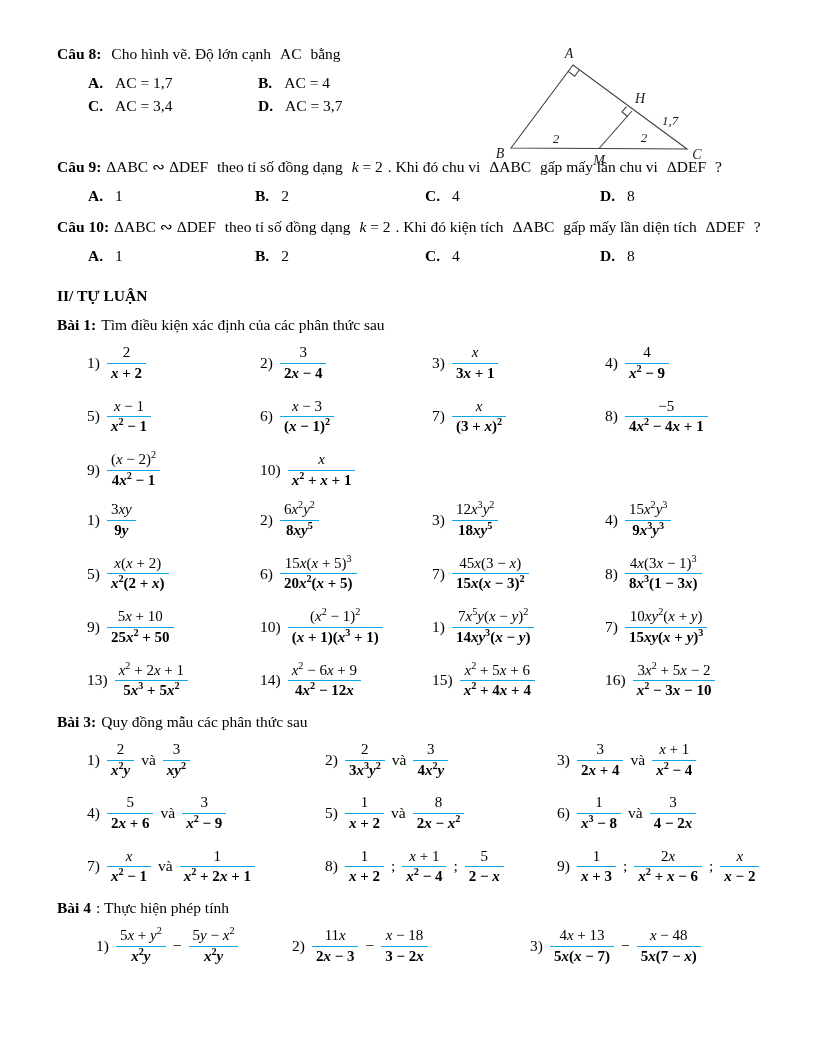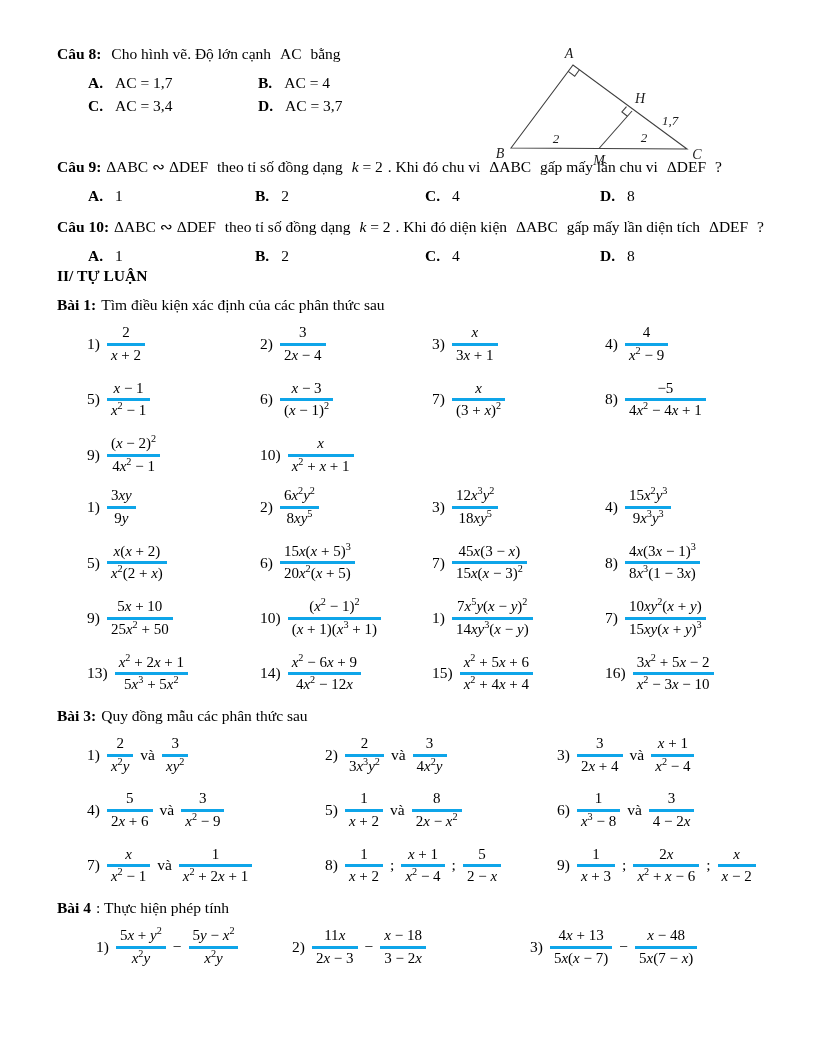--- a/index.html
+++ b/index.html
@@ -12,35 +12,35 @@
 
   .q-line{margin-bottom:8px;white-space:nowrap;}
   .q-label{margin-right:5px;}
   .opt-grid{display:grid;row-gap:0;margin:2px 0 0 0;}
   .q8og{grid-template-columns:170px 1fr;width:380px;padding-left:31px;row-gap:2px;}
   .q4og{grid-template-columns:167px 170px 175px 1fr;padding-left:31px;}
   .opt{white-space:nowrap;}
   .opt-l{font-weight:bold;margin-right:12px;}
   .q9block{margin-top:40px;}
   .qblock{margin-top:10px;}
-  .sec-title{font-weight:bold;margin-top:0;}
+  .sec-title{font-weight:bold;margin-top:20px;}
 
   .ex{margin-top:8px;}
   .ex-head{margin-bottom:8px;}
   .ex-desc{margin-left:5px;}
   .ex-grid{display:grid;row-gap:15px;align-items:center;margin-bottom:12px;}
   .cols4{grid-template-columns:173px 172px 173px 1fr;padding-left:30px;}
   .cols3a{grid-template-columns:238px 232px 1fr;padding-left:30px;}
   .cols3b{grid-template-columns:196px 238px 1fr;padding-left:39px;}
   .itm{display:flex;align-items:center;white-space:nowrap;}
   .no{margin-right:5px;}
   .frac{display:inline-flex;flex-direction:column;align-items:stretch;text-align:center;
         vertical-align:middle;margin:0 2px;line-height:1.18;font-size:15px;}
   .fnum{padding:0 4px 1px 4px;}
-  .fden{border-top:3px solid #0ea5e9;padding:1px 4px 0 4px;}
+  .fden{border-top:1px solid #0ea5e9;padding:1px 4px 0 4px;font-weight:bold;}
   .sep{margin:0 5px;}
   .mth{}
 
   .figure{position:absolute;left:482px;top:40px;width:240px;height:135px;}
   .figure text{font-family:"Liberation Serif",serif;font-style:italic;font-size:14px;fill:#1a1a1a;}
   .figure .small{font-size:13px;}
 </style>
 </head>
 <body>
 
@@ -61,21 +61,21 @@
       <b class="q-label">Câu 9:</b><span><span class="mth">ΔABC ∾ ΔDEF</span><span class="sep"> theo tỉ số đồng dạng </span><span class="mth"><i>k</i> = 2</span><span class="sep">. Khi đó chu vi </span><span class="mth">ΔABC</span><span class="sep"> gấp mấy lần chu vi </span><span class="mth">ΔDEF</span><span class="sep"> ?</span></span>
     </div>
     <div class="opt-grid q4og">
         <span class="opt"><b class="opt-l">A.</b><span class="opt-v">1</span></span>
         <span class="opt"><b class="opt-l">B.</b><span class="opt-v">2</span></span>
         <span class="opt"><b class="opt-l">C.</b><span class="opt-v">4</span></span>
         <span class="opt"><b class="opt-l">D.</b><span class="opt-v">8</span></span>
       </div>
 
     <div class="q-line qblock">
-      <b class="q-label">Câu 10:</b><span><span class="mth">ΔABC ∾ ΔDEF</span><span class="sep"> theo tỉ số đồng dạng </span><span class="mth"><i>k</i> = 2</span><span class="sep">. Khi đó diện kiện </span><span class="mth">ΔABC</span><span class="sep"> gấp mấy lần diện tích </span><span class="mth">ΔDEF</span><span class="sep"> ?</span></span>
+      <b class="q-label">Câu 10:</b><span><span class="mth">ΔABC ∾ ΔDEF</span><span class="sep"> theo tỉ số đồng dạng </span><span class="mth"><i>k</i> = 2</span><span class="sep">. Khi đó kiện tích </span><span class="mth">ΔABC</span><span class="sep"> gấp mấy lần diện tích </span><span class="mth">ΔDEF</span><span class="sep"> ?</span></span>
     </div>
     <div class="opt-grid q4og">
         <span class="opt"><b class="opt-l">A.</b><span class="opt-v">1</span></span>
         <span class="opt"><b class="opt-l">B.</b><span class="opt-v">2</span></span>
         <span class="opt"><b class="opt-l">C.</b><span class="opt-v">4</span></span>
         <span class="opt"><b class="opt-l">D.</b><span class="opt-v">8</span></span>
       </div>
 
     <div class="sec-title">II/ TỰ LUẬN</div>
 

